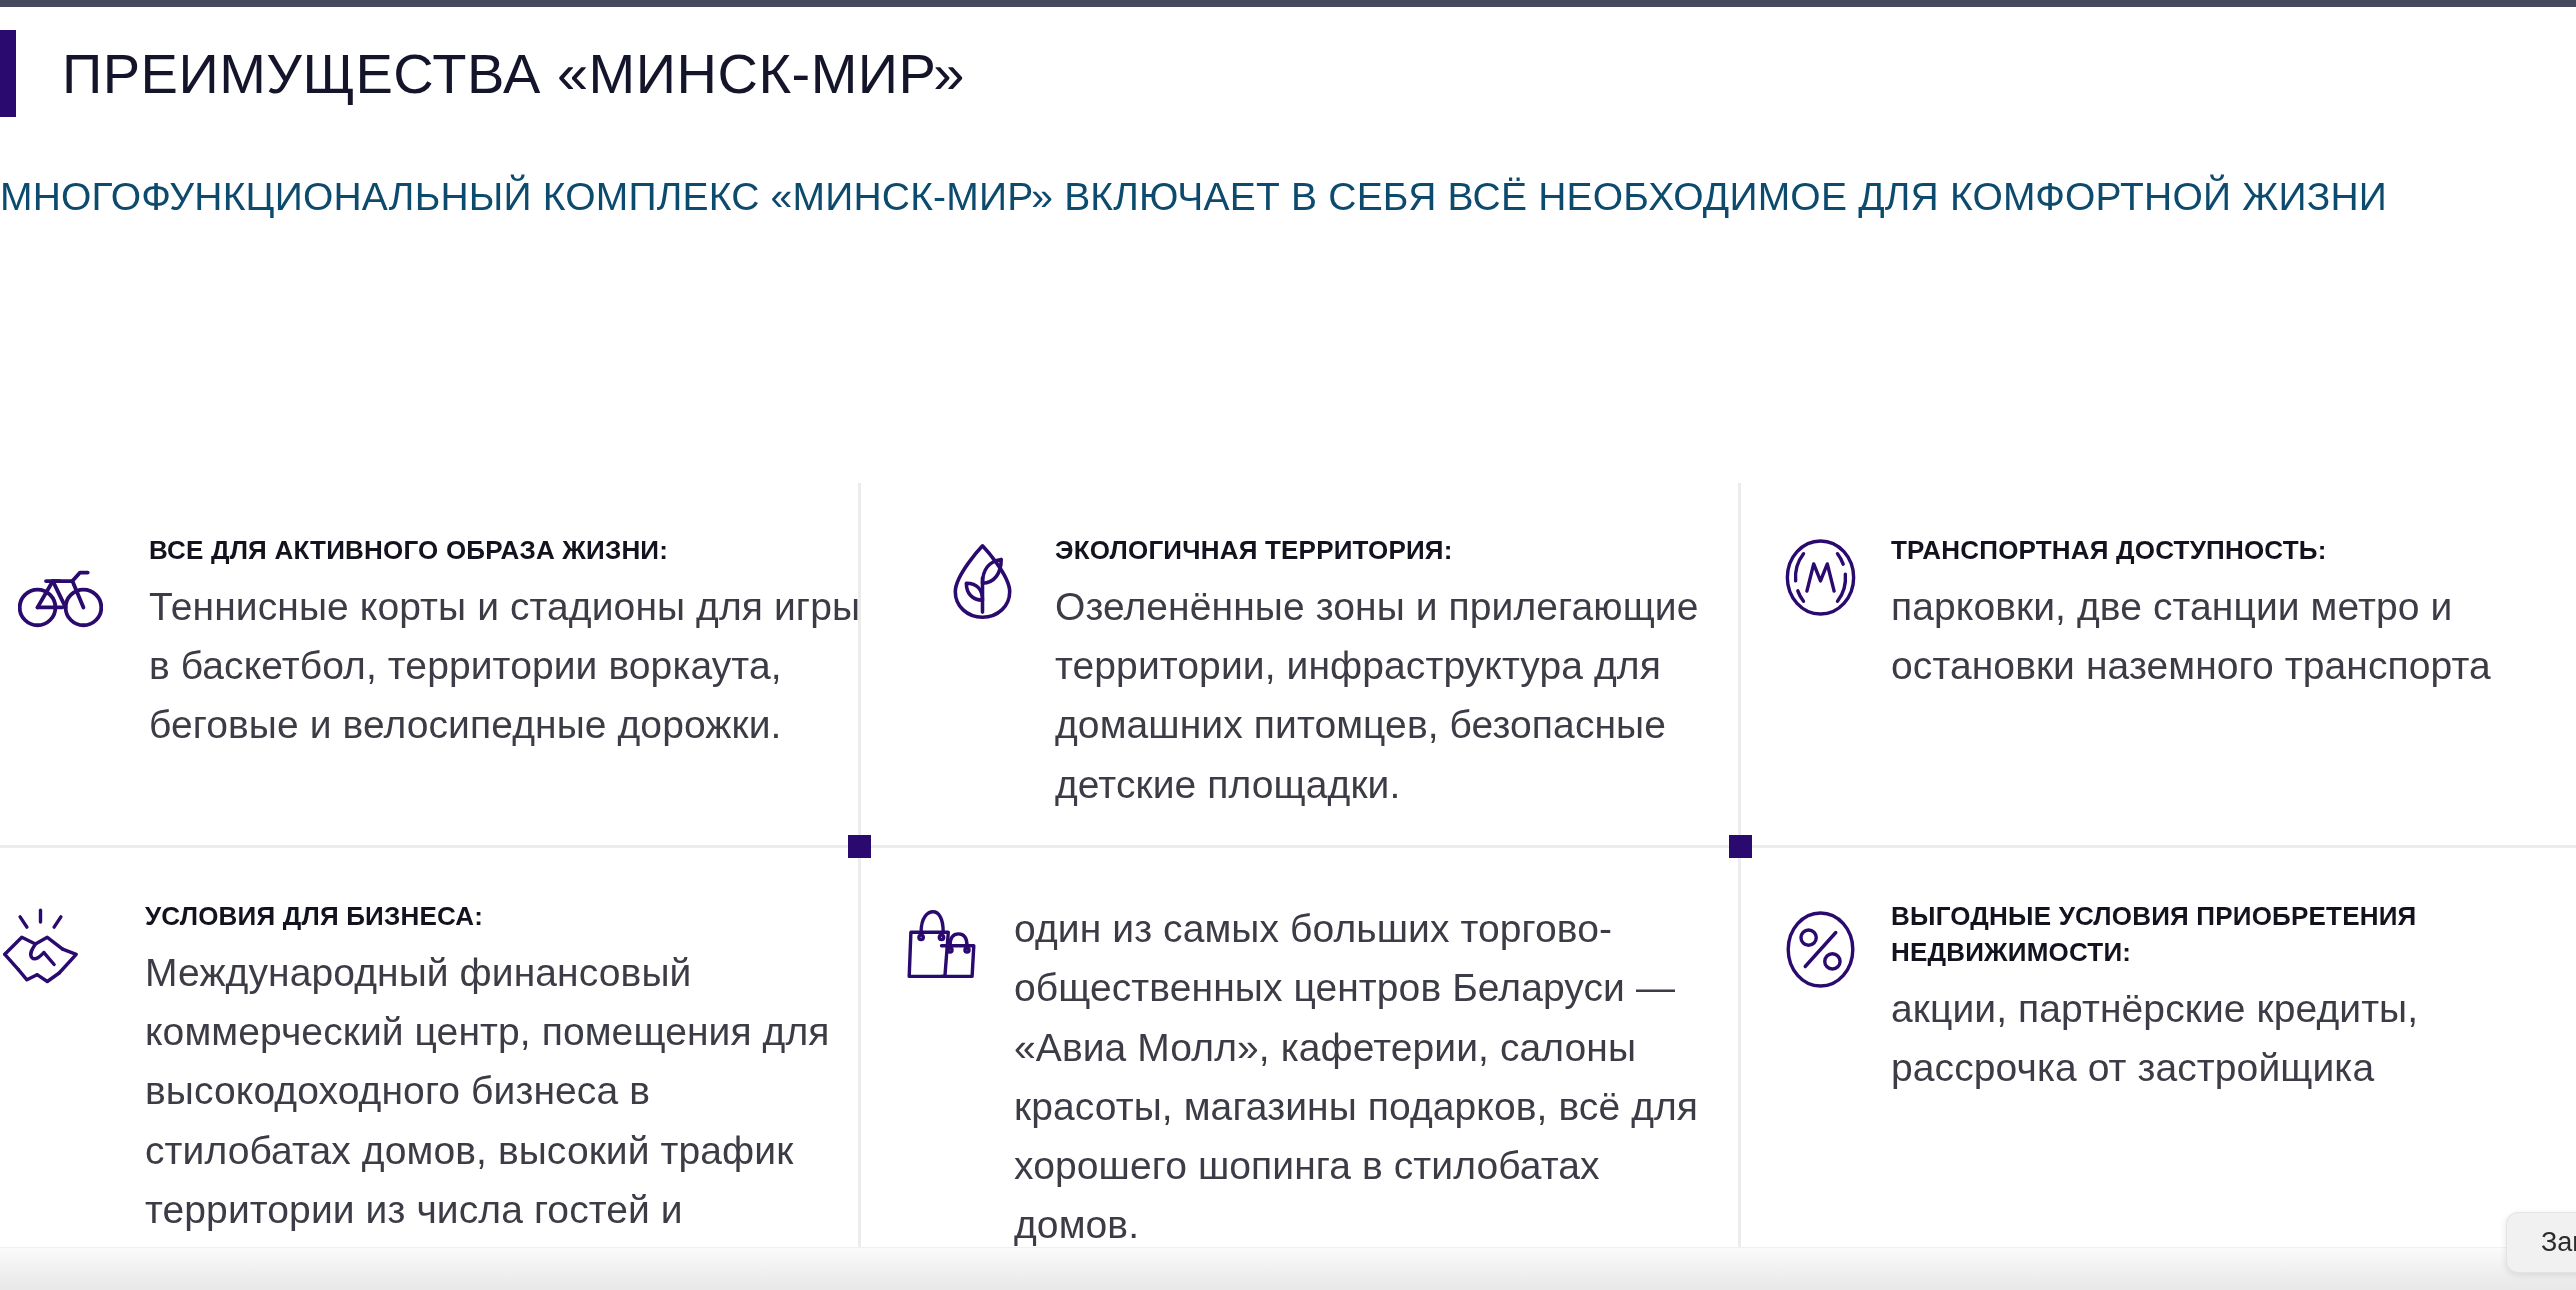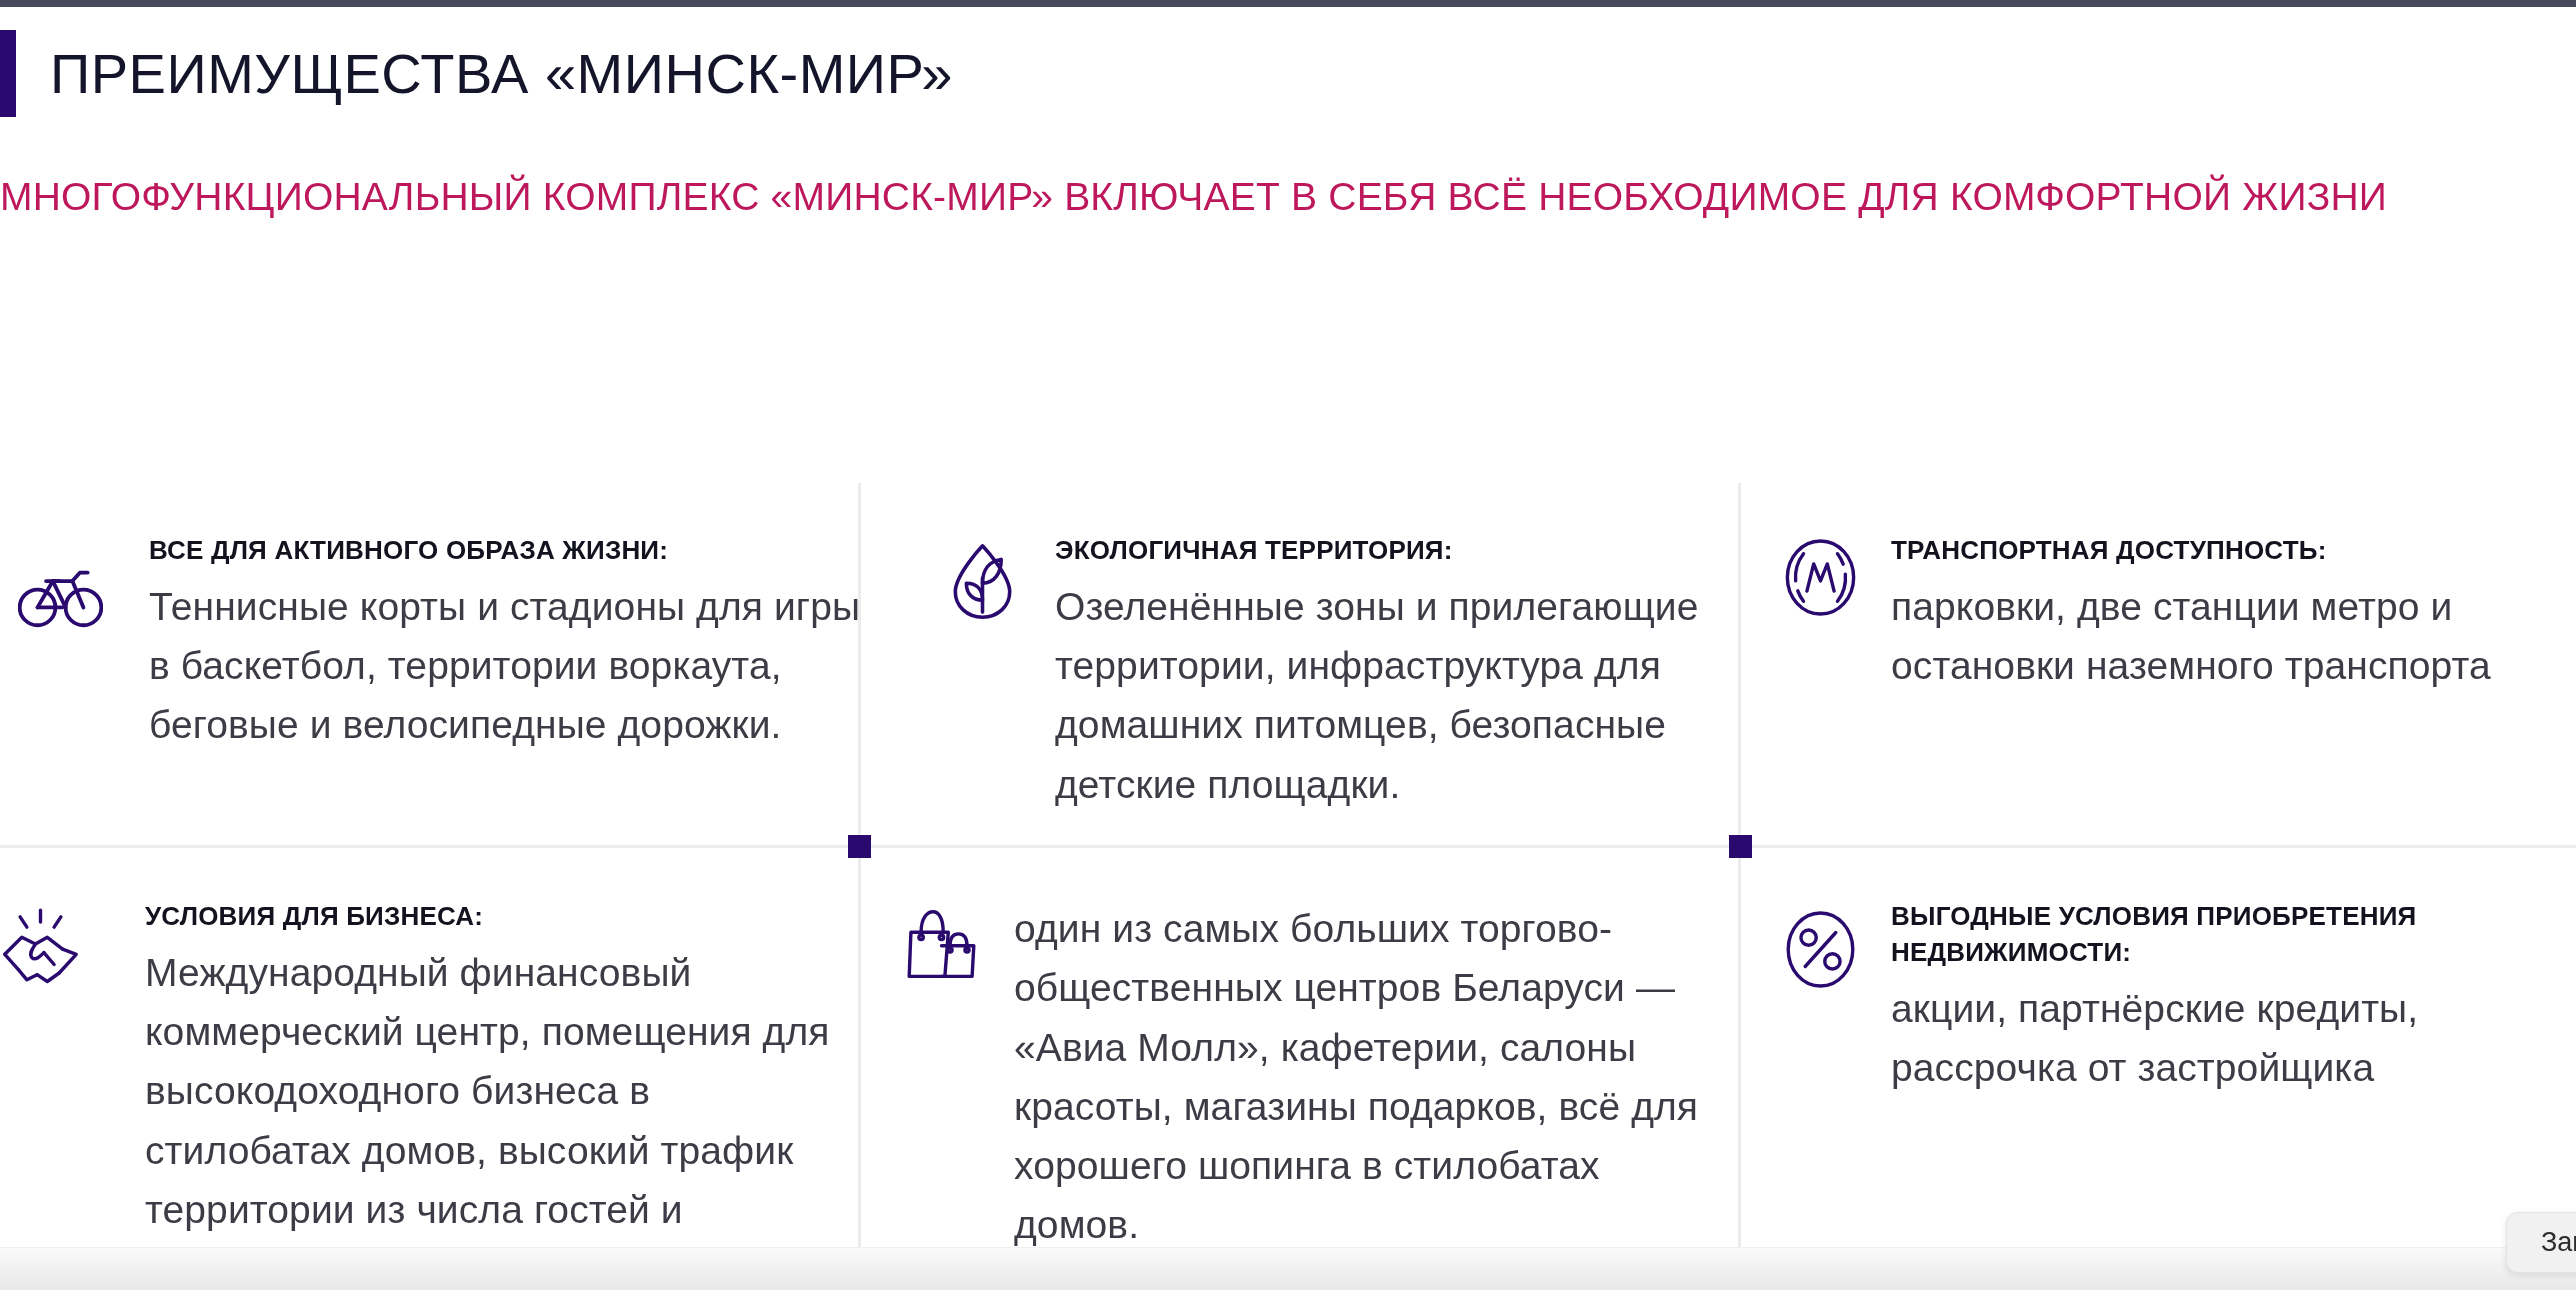--- a/index.html
+++ b/index.html
@@ -48,39 +48,39 @@
     display: flex;
     align-items: center;
   }
   .title-accent {
     width: 16px;
     height: 87px;
     background: #2a0a6e;
     flex: 0 0 16px;
   }
   .page-title {
-    margin-left: 34px;
+    margin-left: 46px;
     font-size: 56px;
     line-height: 1.0;
     font-weight: 400;
     letter-spacing: 0.5px;
     color: #14142b;
     white-space: nowrap;
   }
 
   .page-subtitle {
     position: absolute;
     top: 168px;
     left: 0;
     width: 2554px;
     font-size: 39px;
     line-height: 1.48;
     font-weight: 400;
     letter-spacing: 0.2px;
-    color: #be185d;
+    color: #0c4a6e;
   }
 
   
   .cards {
     position: absolute;
     top: 483px;
     left: 0;
     width: 2576px;
     height: 764px;
   }

